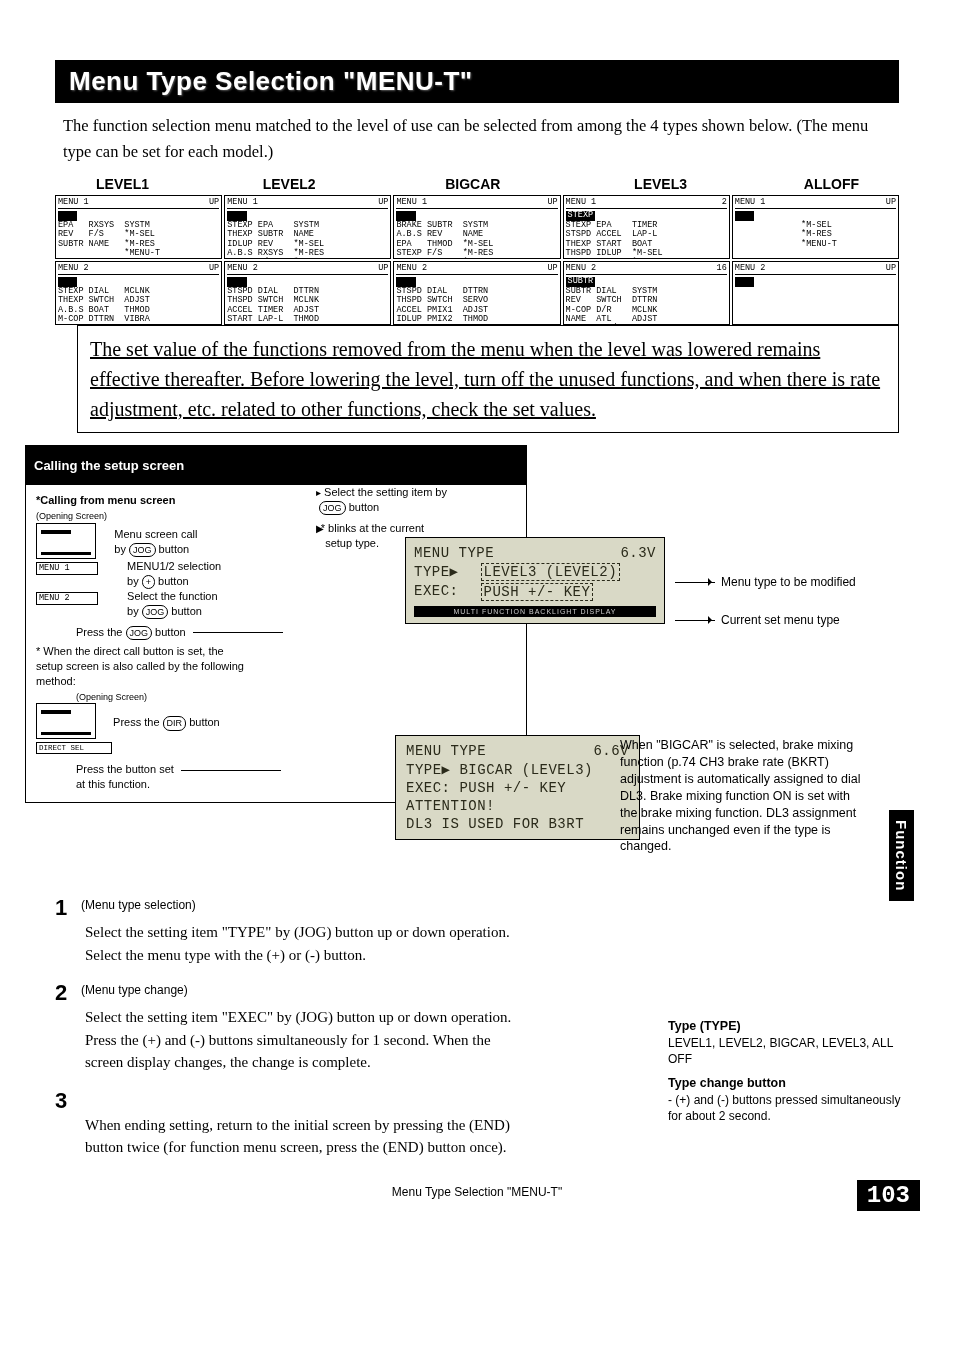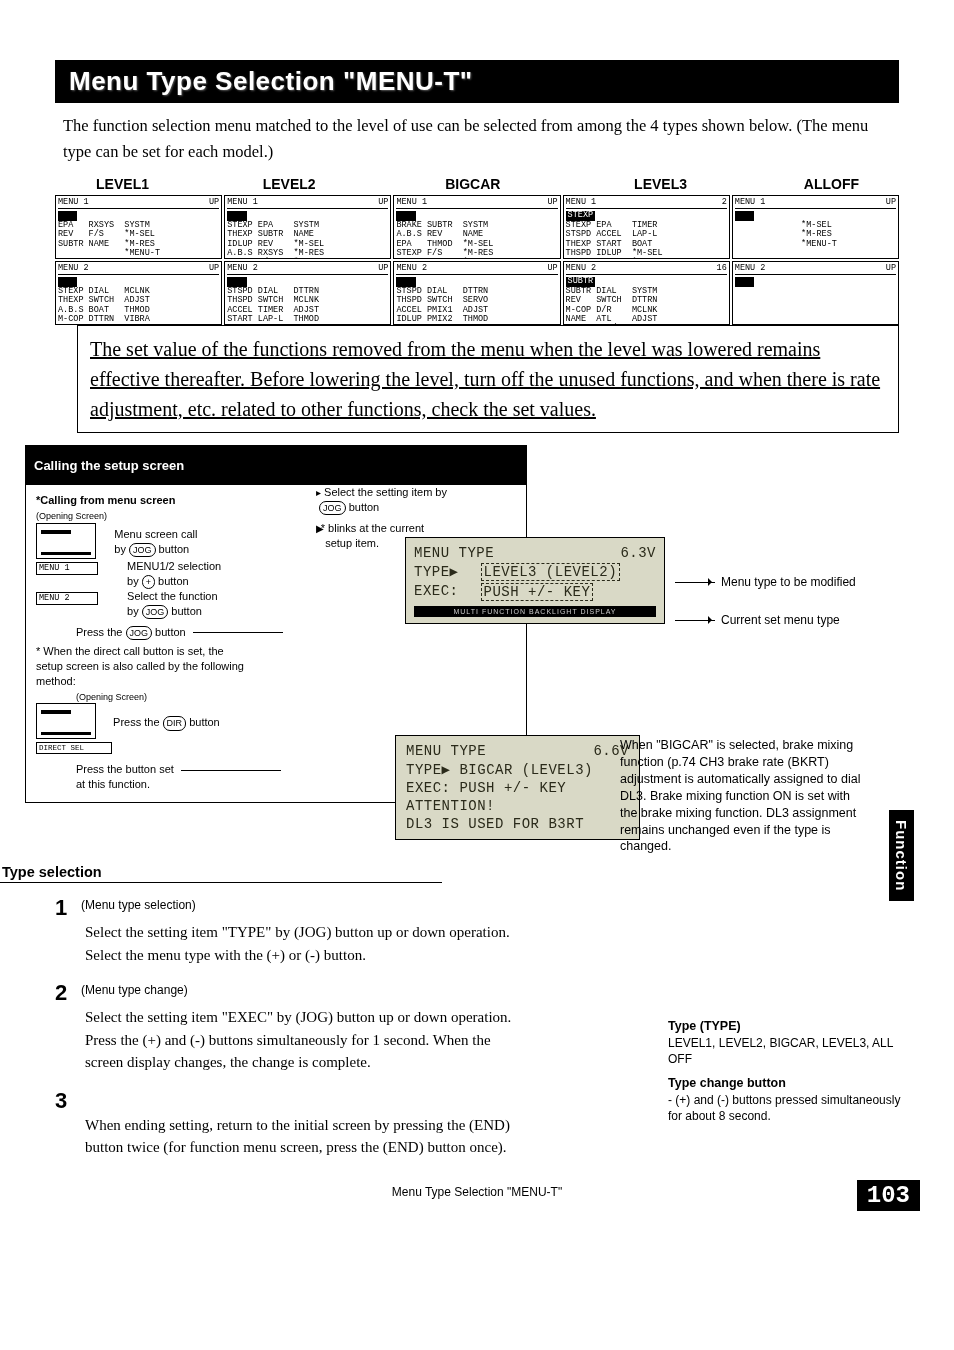--- a/index.html
+++ b/index.html
@@ -361,21 +361,21 @@
         </div>
 
         <div class="sel-block">
           <span style="font-size:10px;">▸</span>
           <span>Select the setting item by</span><br>
           &nbsp;<span class="pill">JOG</span>
           <span>button</span>
           <div style="height:6px;"></div>
           <span class="small-cursor">▶</span>
           <span style="margin-left:-6px;">*  blinks at the current</span><br>
-          &nbsp;&nbsp;&nbsp;<span>setup item.</span>
+          &nbsp;&nbsp;&nbsp;<span>setup type.</span>
         </div>
       </div>
     </div>
 
     <div class="lcd-outer lcd-main">
       <div class="lcd-line">
           <span>MENU TYPE</span>
           <span>6.3V</span>
         </div>
       <div class="lcd-line c">
@@ -414,21 +414,20 @@
       <div class="lcd-line c">
           <span>ATTENTION!</span>
         </div>
       <div class="lcd-line c">
           <span> DL3 IS USED FOR B3RT</span>
         </div>
     </div>
 
     <div class="right-note">When "BIGCAR" is selected, brake mixing function (p.74 CH3 brake rate (BKRT) adjustment is automatically assigned to dial DL3. Brake mixing function ON is set with the brake mixing function. DL3 assignment remains unchanged even if the type is changed.</div>
 
-    <div class="type-selection-heading" style="position:absolute; top:408px;">Type selection</div>
   </div>
 
   <ol class="steps">
     <li>
       <span class="num">1</span>
       <span class="label">(Menu type selection)</span>
       <span class="body">Select the setting item "TYPE" by (JOG) button up or down operation. Select the menu type with the (+) or (-) button.</span>
     </li>
     <li>
       <span class="num">2</span>
@@ -439,20 +438,20 @@
       <span class="num">3</span>
       <span class="label"></span>
       <span class="body">When ending setting, return to the initial screen by pressing the (END) button twice (for function menu screen, press the (END) button once).</span>
     </li>
   </ol>
 
   <div class="right-info">
     <div class="h">Type (TYPE)</div>
     <div>LEVEL1, LEVEL2, BIGCAR, LEVEL3, ALL OFF</div>
     <div class="h">Type change button</div>
-    <div>- (+) and (-) buttons pressed simultaneously for about 8 second.</div>
+    <div>- (+) and (-) buttons pressed simultaneously for about 2 second.</div>
   </div>
 
   <div class="side-tab">Function</div>
 
   <div class="footer-center">Menu Type Selection  "MENU-T"</div>
   <div class="page-num">103</div>
 </div>
 
 </body></html>

